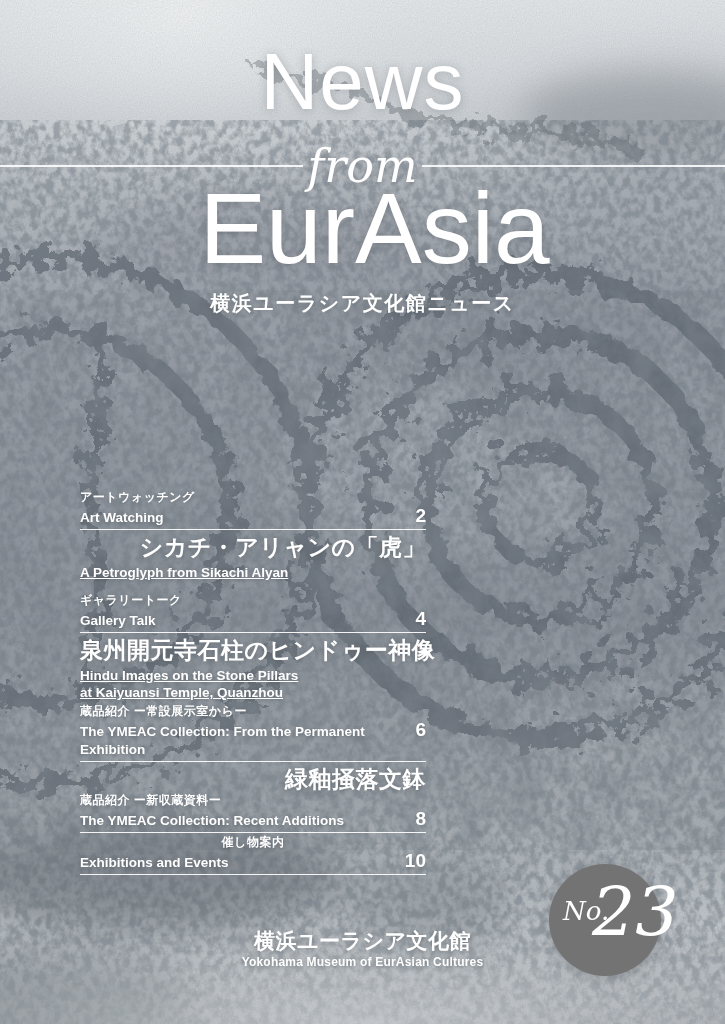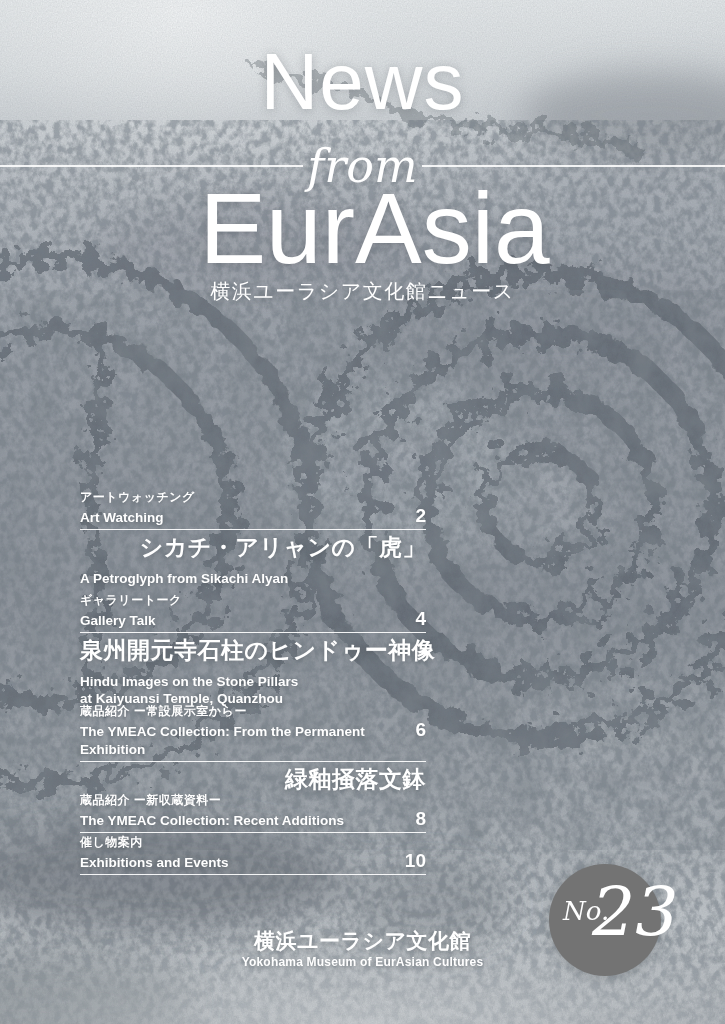--- a/index.html
+++ b/index.html
@@ -31,46 +31,46 @@
     font-size:46px;line-height:1;padding:0 4px;
     text-shadow:0 1px 8px rgba(40,45,50,.25);
   }
   .mast-line3{
     position:absolute;left:12px;top:178px;width:100%;
     font-size:100px;font-weight:400;line-height:1;
     letter-spacing:0px;
     text-shadow:0 1px 10px rgba(40,45,50,.25);
   }
   .mast-subtitle{
-    position:absolute;left:0;top:279px;width:100%;
-    font-size:20px;font-weight:400;letter-spacing:1.5px;line-height:1.2;
+    position:absolute;left:0;top:291px;width:100%;
+    font-size:20px;font-weight:700;letter-spacing:1.5px;line-height:1.2;
     text-shadow:0 1px 6px rgba(40,45,50,.3);
   }
 
   
   .toc{position:absolute;left:80px;top:486px;width:346px;height:400px;}
   .toc-entry{position:absolute;left:0;width:100%;}
   .toc-entry:nth-child(1){top:5px;}
   .toc-entry:nth-child(2){top:108px;}
   .toc-entry:nth-child(3){top:219px;}
   .toc-entry:nth-child(4){top:308px;}
-  .toc-entry:nth-child(5){top:350px;}
+  .toc-entry:nth-child(5){top:350px;text-align:center;}
   .toc-label-jp{font-size:12px;line-height:1.15;font-weight:700;letter-spacing:.5px;
     text-shadow:0 1px 4px rgba(40,45,50,.35);}
   .toc-label-row{display:flex;justify-content:space-between;align-items:baseline;margin-top:1px;}
   .toc-label-en{font-size:13.5px;line-height:1.35;font-weight:700;
     text-shadow:0 1px 4px rgba(40,45,50,.35);}
   .toc-page{font-size:19px;line-height:1;font-weight:700;
     text-shadow:0 1px 4px rgba(40,45,50,.35);}
   .toc-rule{border:none;border-top:1.5px solid rgba(255,255,255,.92);margin:2px 0 0 0;}
   .toc-title-jp{margin-top:4px;font-size:23px;line-height:1.2;font-weight:700;
     letter-spacing:.5px;white-space:nowrap;
     text-shadow:0 1px 6px rgba(40,45,50,.35);text-align:right;}
-  .toc-title-en{margin-top:8px;font-size:13.5px;line-height:1.3;font-weight:700;
-    white-space:pre-line;text-shadow:0 1px 4px rgba(40,45,50,.35);}
+  .toc-title-en{margin-top:2px;font-size:13.5px;line-height:1.3;font-weight:700;
+    white-space:pre-line;text-shadow:0 1px 4px rgba(40,45,50,.35);text-decoration:underline;}
 
   
   .issue-badge{
     position:absolute;left:549px;top:851px;width:112px;height:112px;
     border-radius:50%;
     box-shadow:0 2px 14px rgba(30,40,45,.25);
   }
   .issue-label{
     position:absolute;left:14px;top:34px;
     font-family:"DejaVu Serif",serif;font-style:italic;

